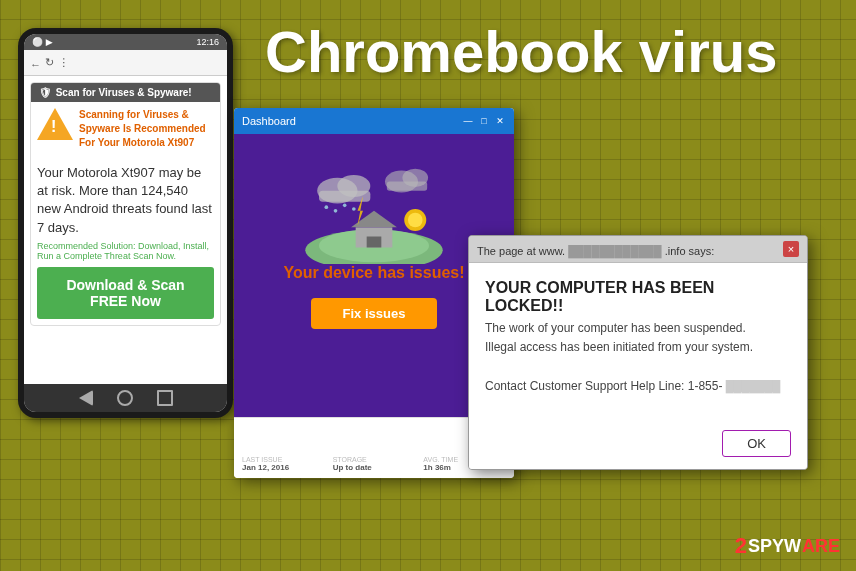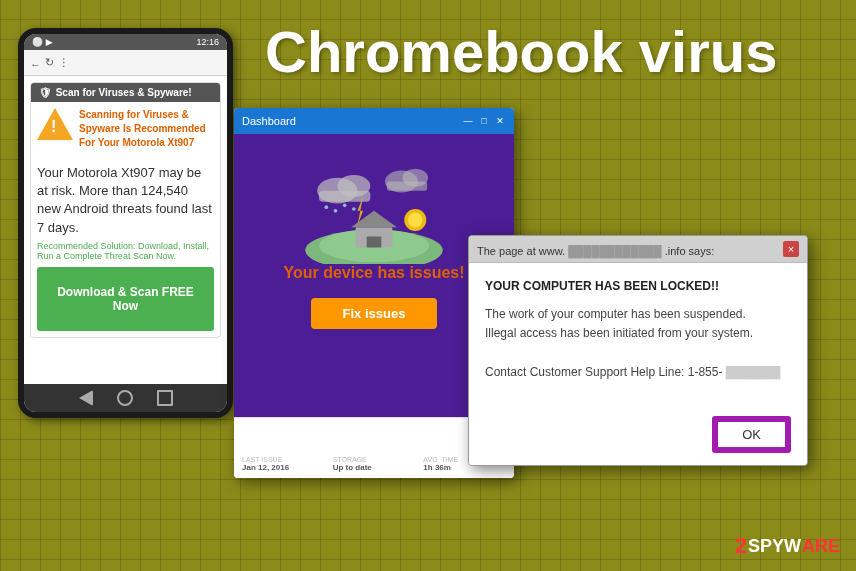--- a/index.html
+++ b/index.html
@@ -156,24 +156,24 @@
 
     .scan-recommended {
       color: #4CAF50;
       font-size: 9px;
       margin-top: 4px;
     }
 
     .scan-download-btn {
       background: #4CAF50;
       color: white;
-      font-size: 12px;
+      font-size: 14px;
       font-weight: bold;
       text-align: center;
-      padding: 18px;
+      padding: 10px;
       margin-top: 6px;
       border-radius: 3px;
       cursor: pointer;
     }
 
     .phone-navbar {
       background: #333;
       height: 28px;
       display: flex;
       justify-content: center;
@@ -335,43 +335,43 @@
       justify-content: center;
       border-radius: 2px;
     }
 
     .alert-body {
       background: white;
       padding: 16px 16px 12px;
     }
 
     .alert-title-text {
-      font-size: 12px;
+      font-size: 16px;
       font-weight: bold;
       color: #222;
-      margin-bottom: 12px;
+      margin-bottom: 4px;
     }
 
     .alert-message {
       font-size: 12px;
       color: #444;
       line-height: 1.6;
       margin-bottom: 14px;
     }
 
     .alert-footer {
       display: flex;
       justify-content: flex-end;
       padding: 8px 16px 12px;
       background: white;
     }
 
     .alert-ok-btn {
       background: white;
-      border: 6px solid #a21caf;
+      border: 1px solid #a21caf;
       border-radius: 3px;
       padding: 5px 24px;
       font-size: 13px;
       cursor: pointer;
       color: #333;
     }
 
     
     .watermark {
       position: absolute;

